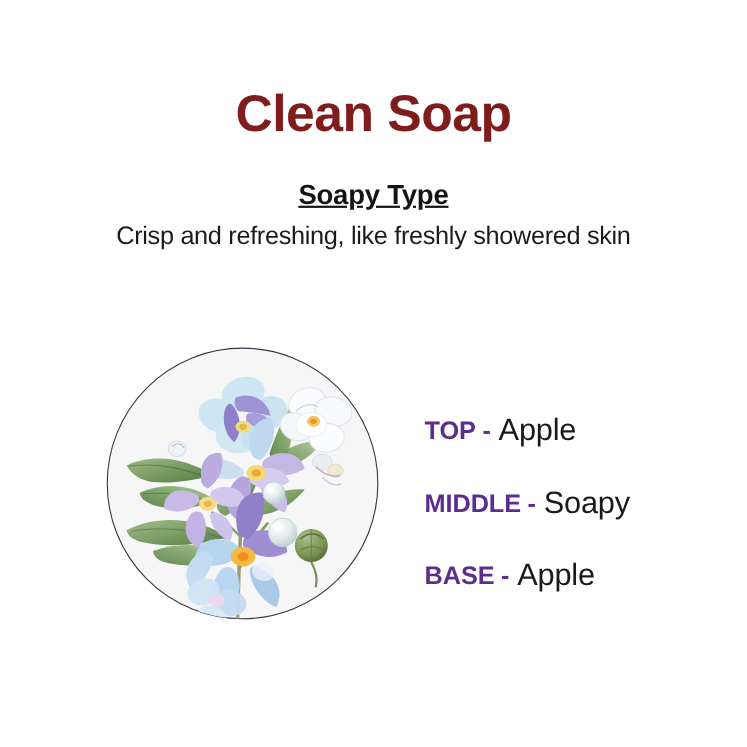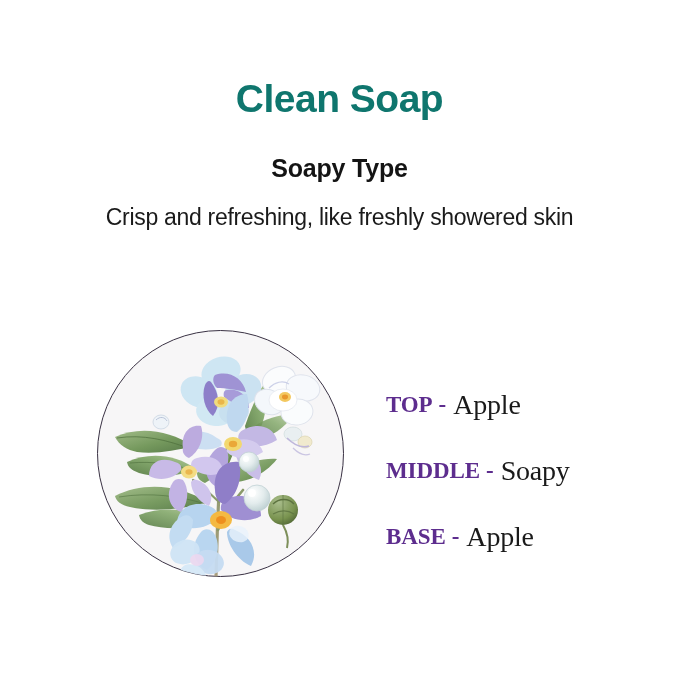--- a/index.html
+++ b/index.html
@@ -24,52 +24,52 @@
 
   
   .header {
     position: absolute;
     left: 0;
     right: 0;
     top: 78px;
     text-align: center;
   }
   .title {
-    font-size: 39px;
+    font-size: 47px;
     font-weight: bold;
-    color: #0f766e;
+    color: #7f1d1d;
     letter-spacing: -0.5px;
     line-height: 1.08;
     margin: 0;
   }
   .subtitle {
     font-size: 25px;
     font-weight: bold;
     color: #141414;
     margin: 0;
     padding-top: 34px;
     letter-spacing: -0.2px;
+    text-decoration: underline;
   }
   .description {
     font-size: 23px;
     font-weight: normal;
     color: #1a1a1a;
-    margin: 12px;
+    margin: 0;
     padding-top: 9px;
     letter-spacing: -0.3px;
   }
 
   
   .body-row {
     position: absolute;
     left: 0;
-    top: 330px;
+    top: 316px;
     width: 646px;
     height: 270px;
-    font-family: Liberation Serif, serif;
   }
 
   .circle-wrap {
     position: absolute;
     left: 97px;
     top: 0px;
     width: 247px;
     height: 247px;
   }
   .circle {

